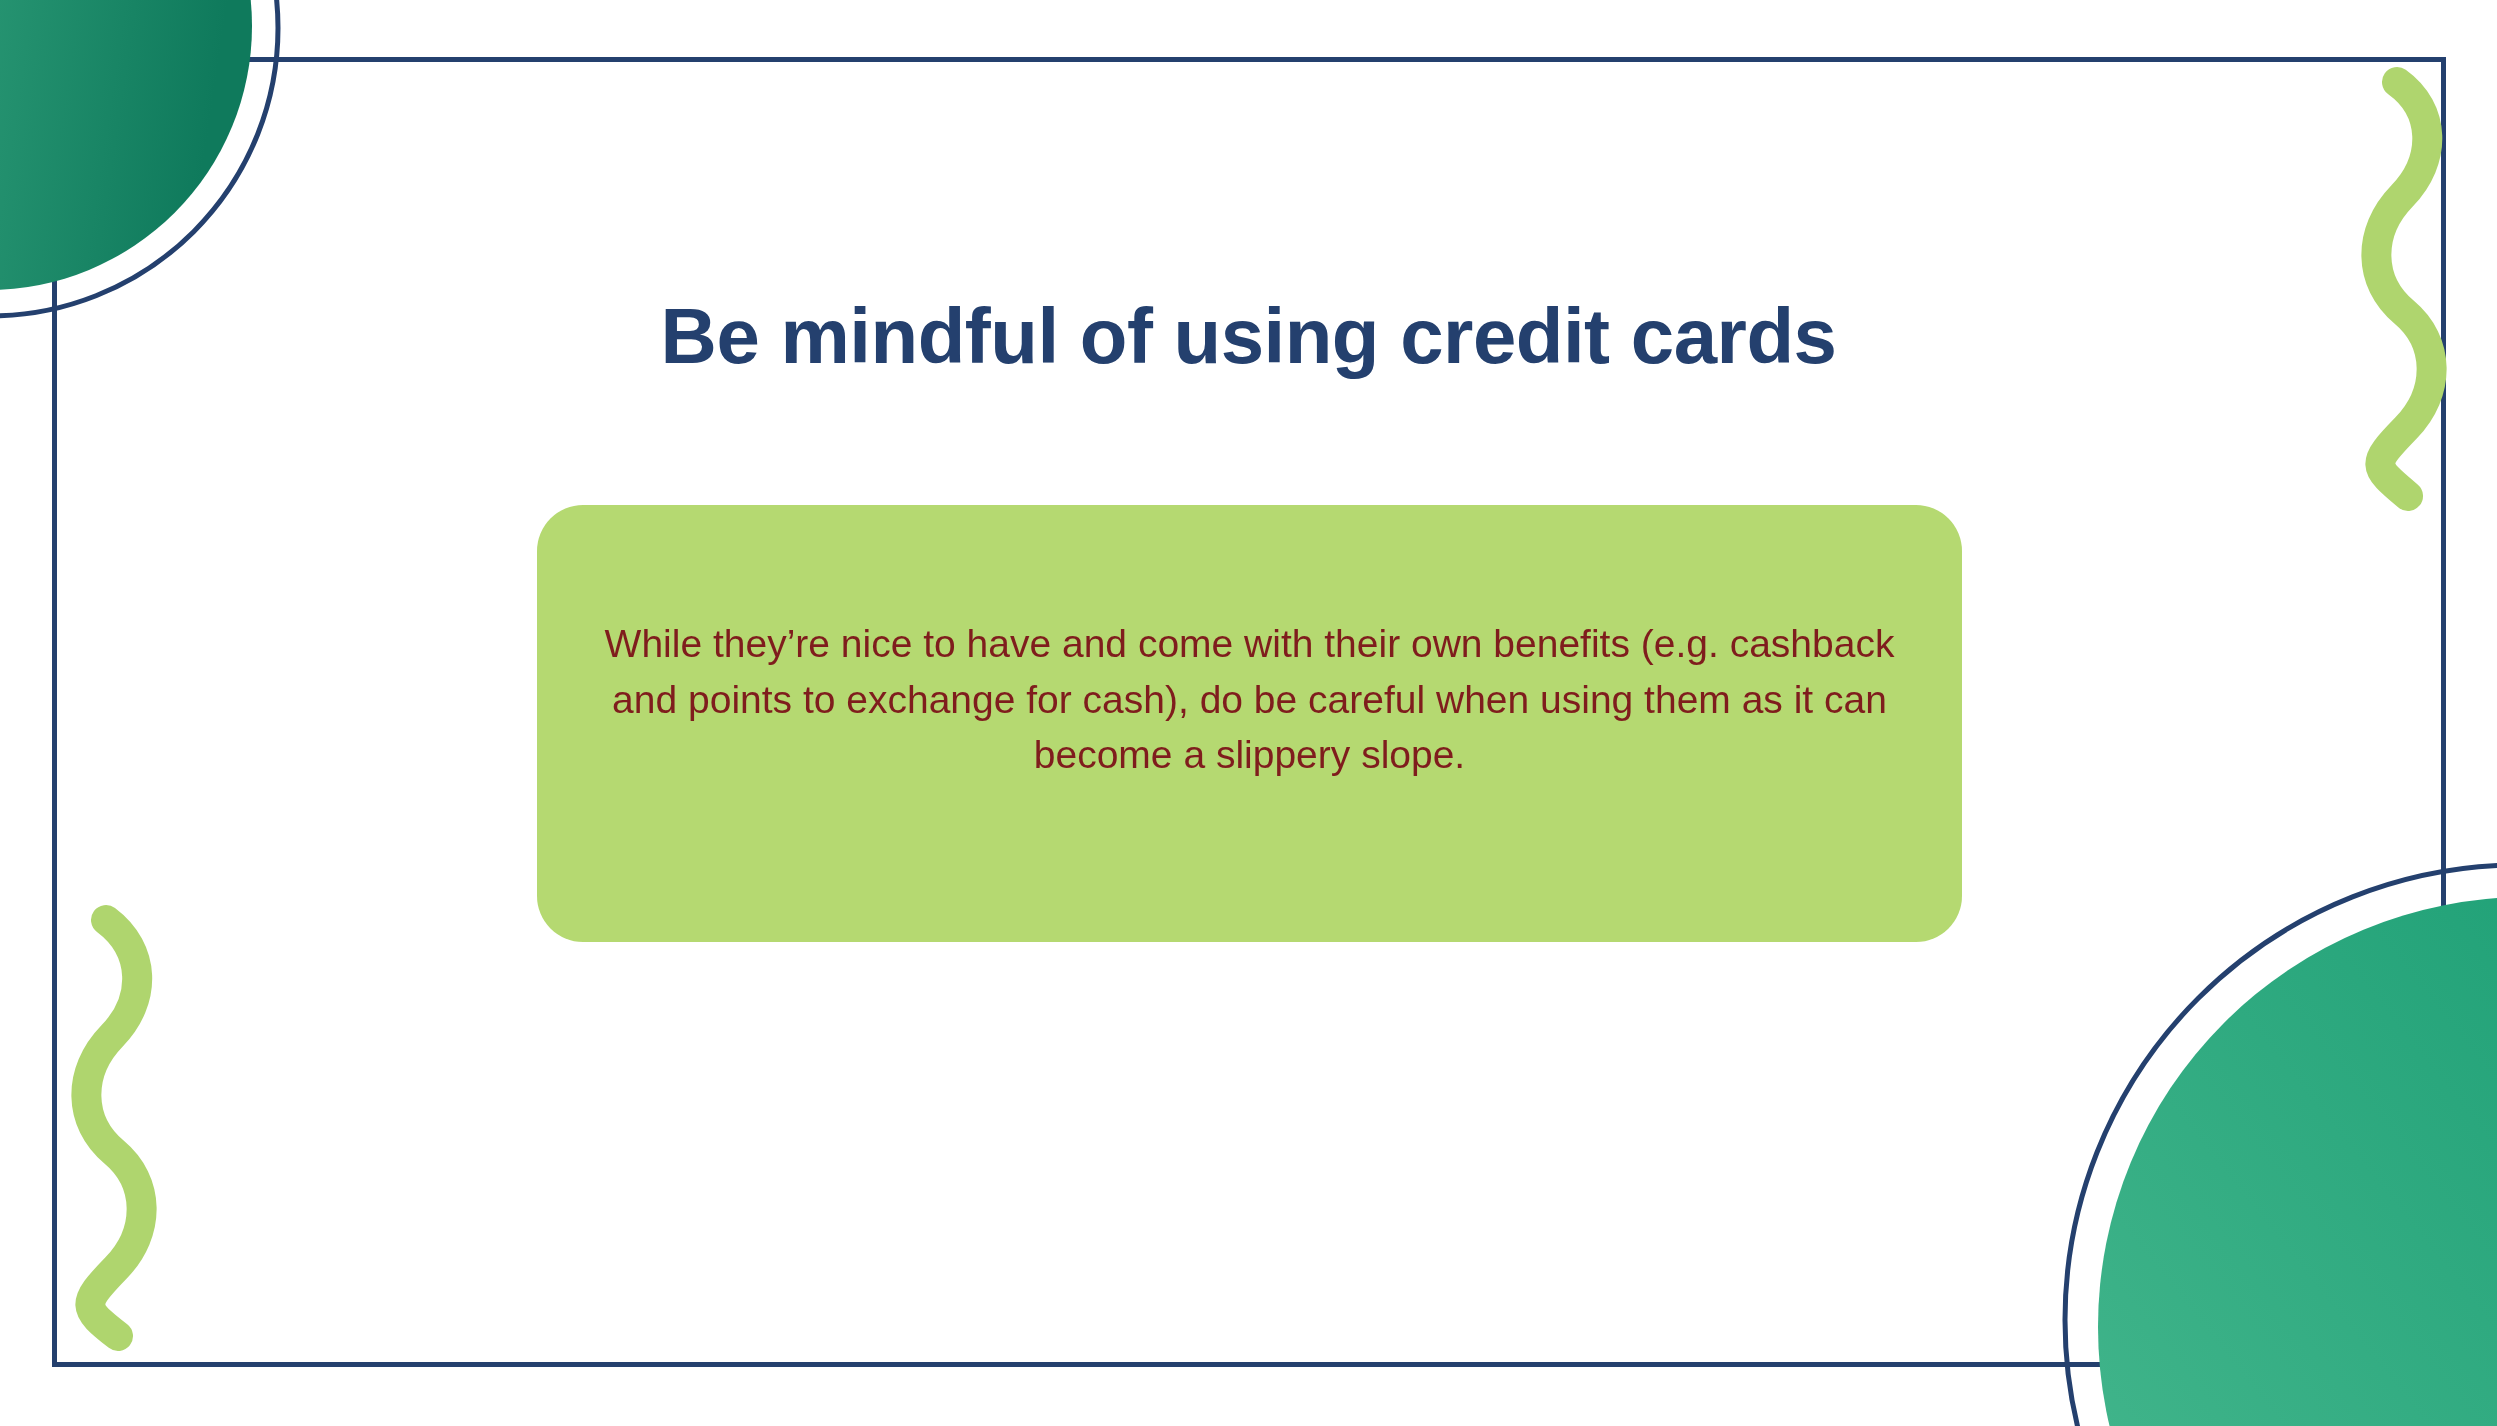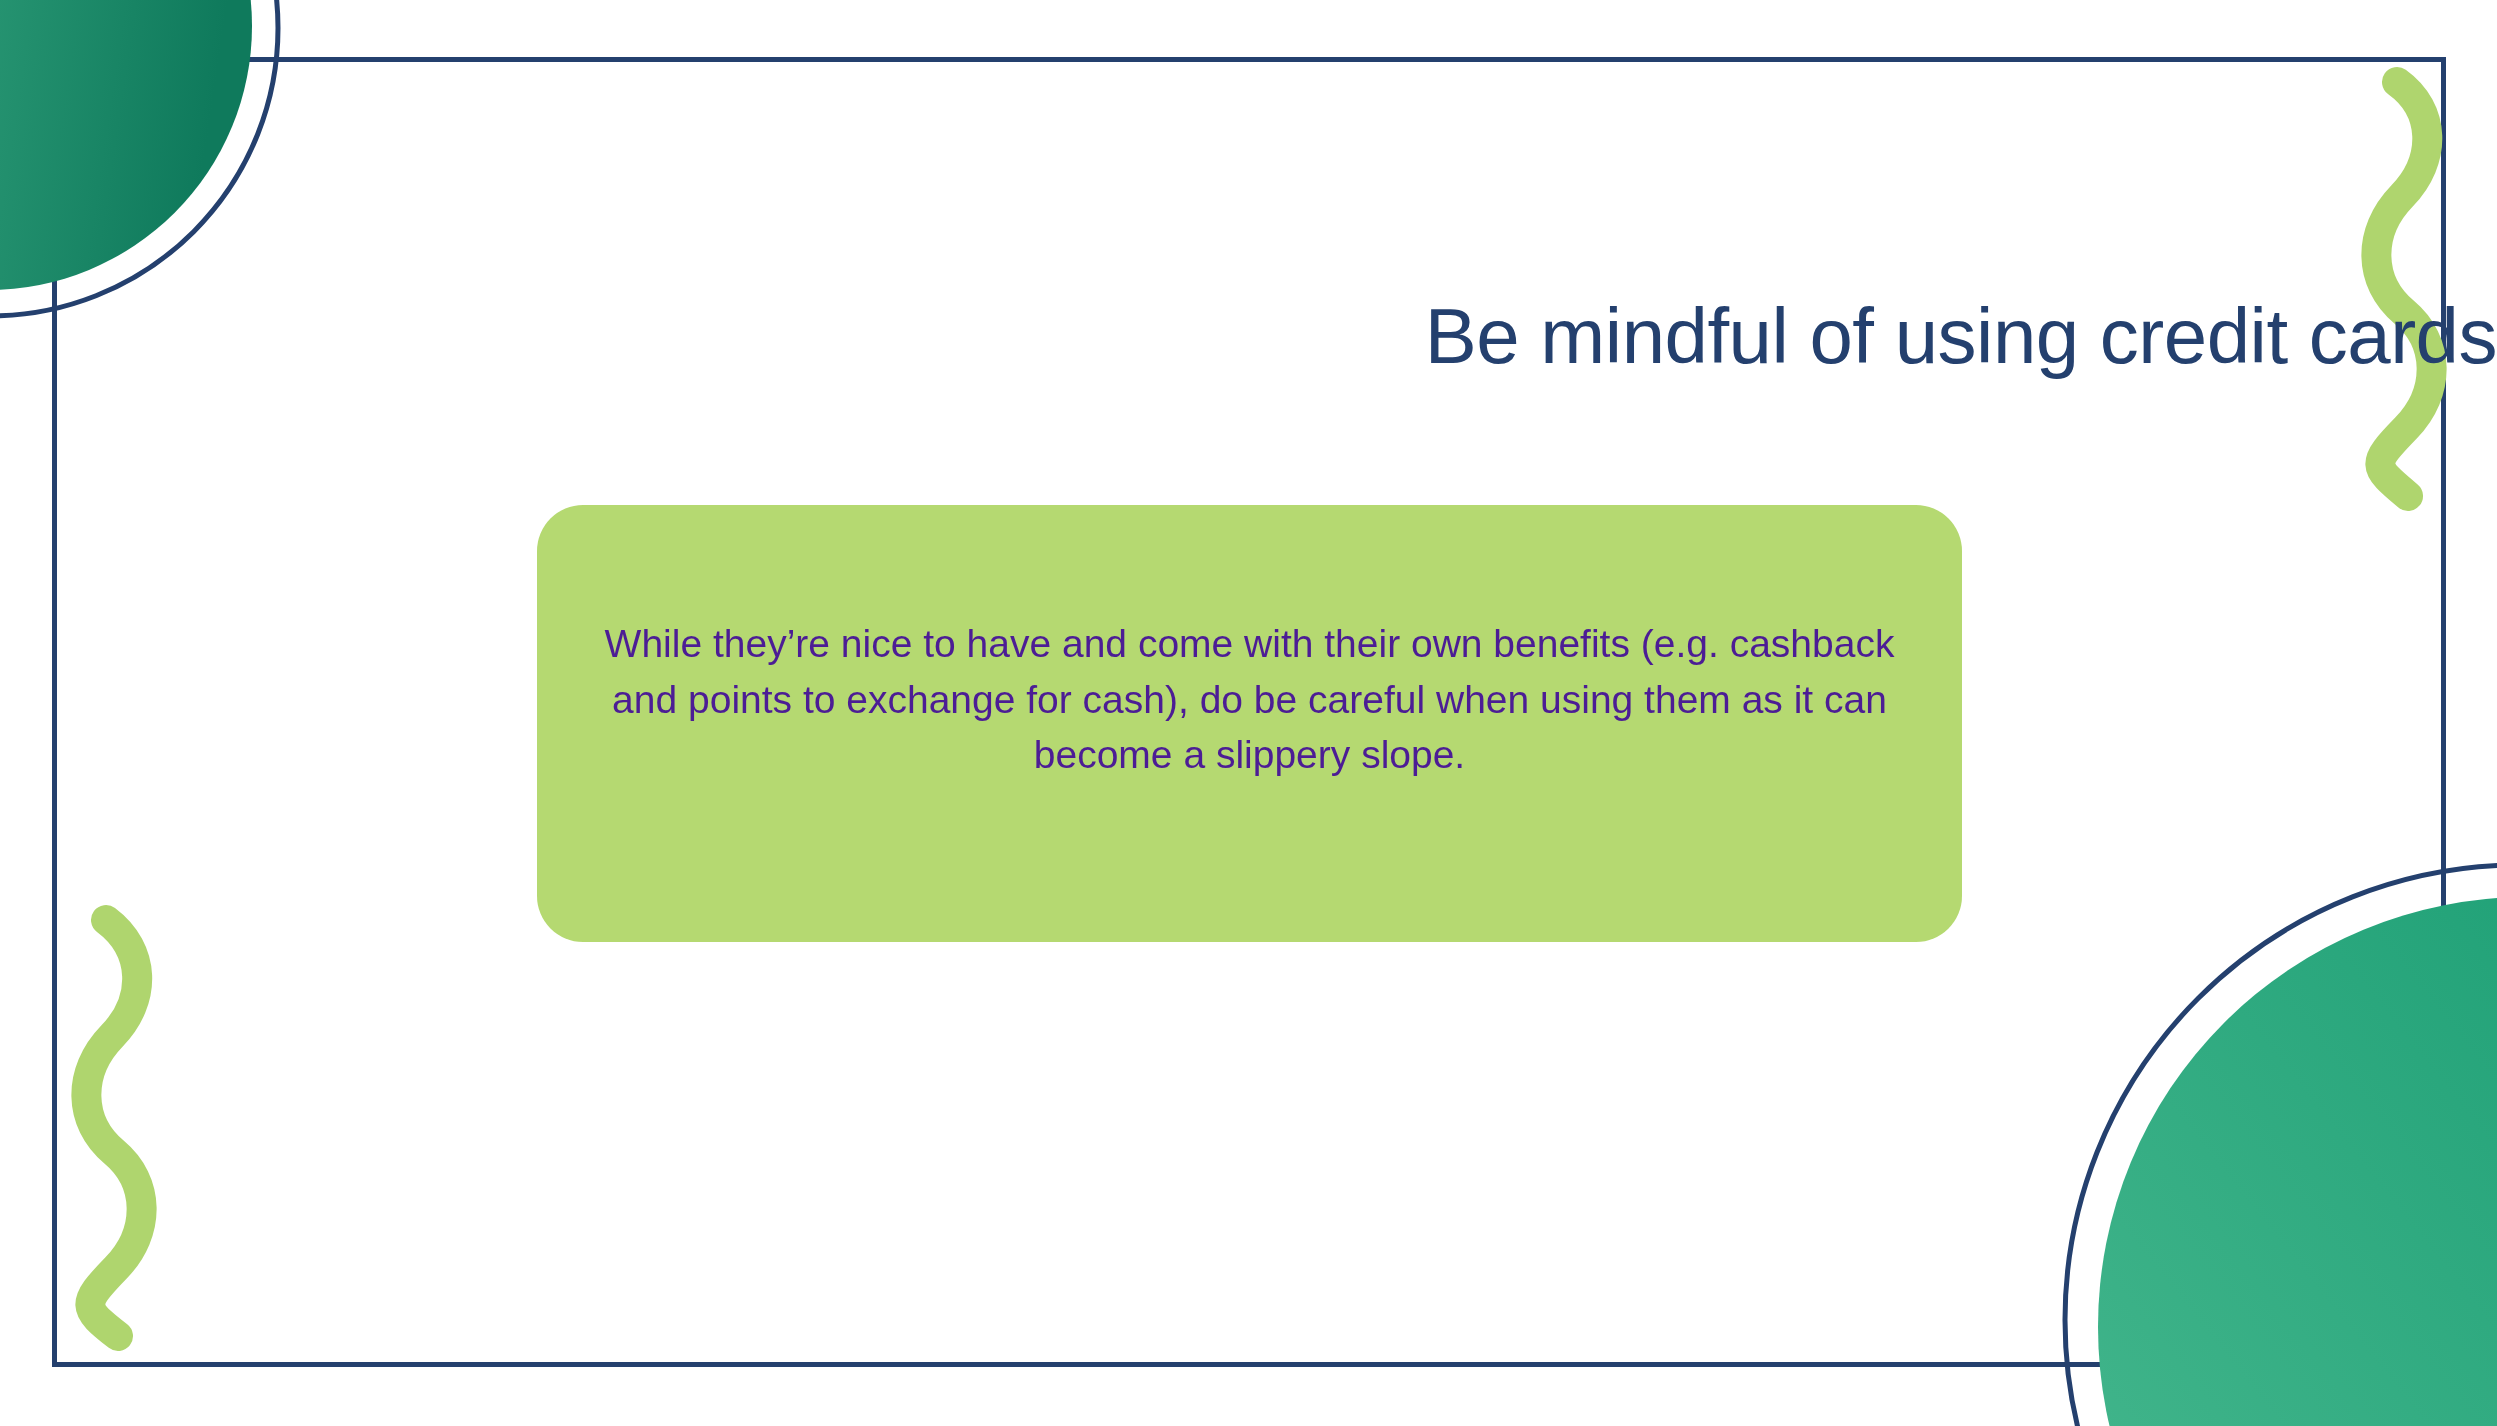--- a/index.html
+++ b/index.html
@@ -39,23 +39,23 @@
     height: 1426px;
     pointer-events: none;
   }
 
   
   .title {
     position: absolute;
     left: 0;
     top: 296px;
     width: 2497px;
-    text-align: right;
+    text-align: center;
     font-size: 78px;
-    font-weight: normal;
+    font-weight: bold;
     color: #24406E;
     letter-spacing: -0.5px;
     line-height: 1.05;
   }
 
   
   .card {
     position: absolute;
     left: 537px;
     top: 505px;
@@ -65,21 +65,21 @@
     border-radius: 46px;
     box-sizing: border-box;
     display: flex;
     flex-direction: column;
     align-items: center;
     justify-content: center;
   }
   .card-body {
     width: 1290px;
     text-align: center;
-    color: #4c1d95;
+    color: #7f1d1d;
     font-size: 39px;
     line-height: 1.42;
   }
   .card-para {
     margin: 0;
   }
   .card-gap {
     height: 48px;
   }
 </style>

